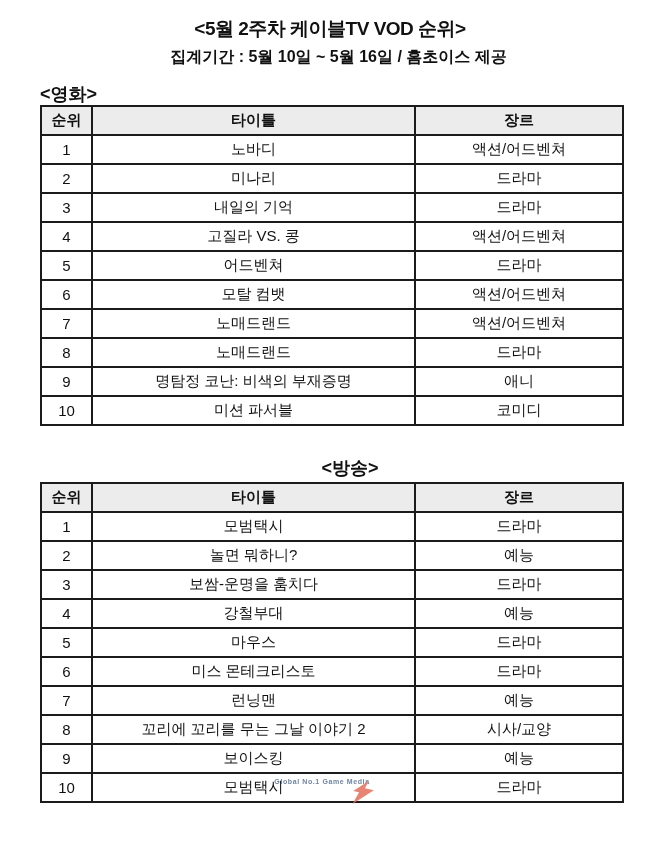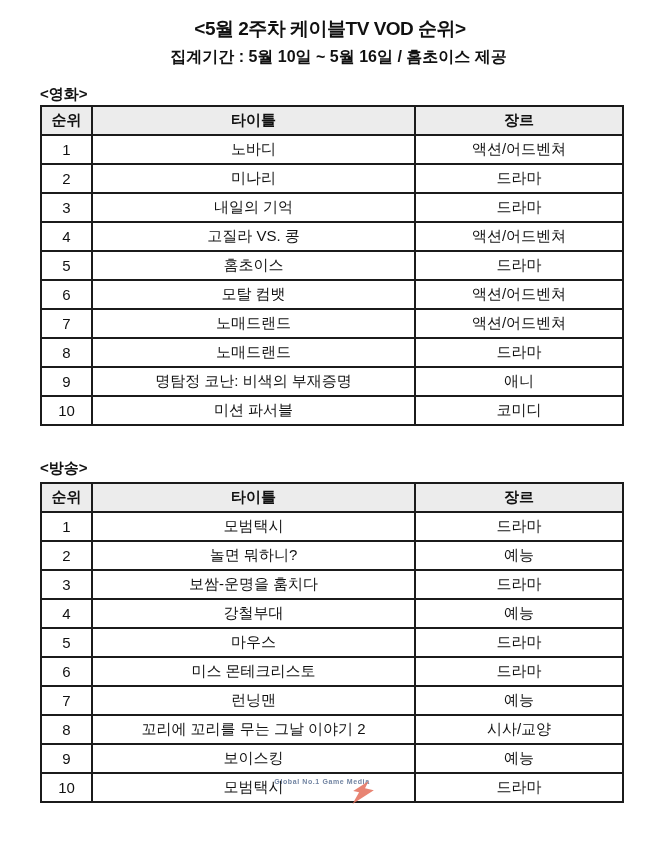--- a/index.html
+++ b/index.html
@@ -8,23 +8,23 @@
     font-family:"Liberation Sans", sans-serif; color:#111111; overflow:hidden;
   }
   .title {
     text-align:center; padding-top:17px; font-weight:bold; font-size:19px;
     letter-spacing:-0.5px; line-height:24px;
   }
   .subtitle {
     text-align:center; margin-top:6px; font-weight:bold; font-size:16px; line-height:20px;padding-left:17px;
   }
   .section-label {
-    margin:18px 0 2px 40px; font-weight:bold; font-size:15px; line-height:18px;
-  }
-  .section-label.second { margin-top:33px; margin-bottom:5px; }
+    margin:18px 0 2px 40px; font-weight:bold; font-size:18px; line-height:18px;
+  }
+  .section-label.second { margin-top:33px; margin-bottom:5px;text-align:center; }
   table.rank-table {
     margin-left:40px; width:582px; border-collapse:collapse; table-layout:fixed;
   }
   table.rank-table th, table.rank-table td {
     border:2px solid #1b1b1b; text-align:center; vertical-align:middle;
     font-size:15px; height:27px; padding:0 4px; overflow:hidden; white-space:nowrap;
   }
   table.rank-table th { background:#ececec; font-weight:bold; }
   col.col-rank  { width:51px; }
   col.col-title { width:323px; }
@@ -93,21 +93,21 @@
           <td>내일의 기억</td>
           <td>드라마</td>
         </tr>
         <tr>
           <td>4</td>
           <td>고질라 VS. 콩</td>
           <td>액션/어드벤쳐</td>
         </tr>
         <tr>
           <td>5</td>
-          <td>홈초이스</td>
+          <td>어드벤쳐</td>
           <td>드라마</td>
         </tr>
         <tr>
           <td>6</td>
           <td>모탈 컴뱃</td>
           <td>액션/어드벤쳐</td>
         </tr>
         <tr>
           <td>7</td>
           <td>노매드랜드</td>

